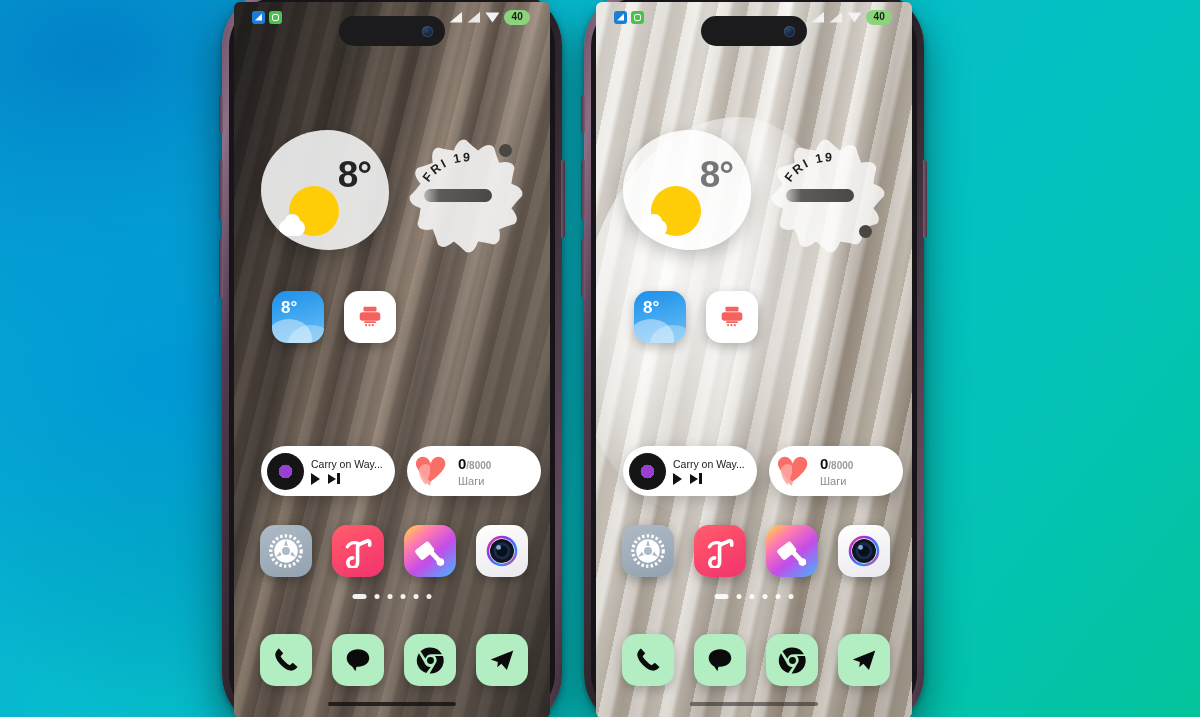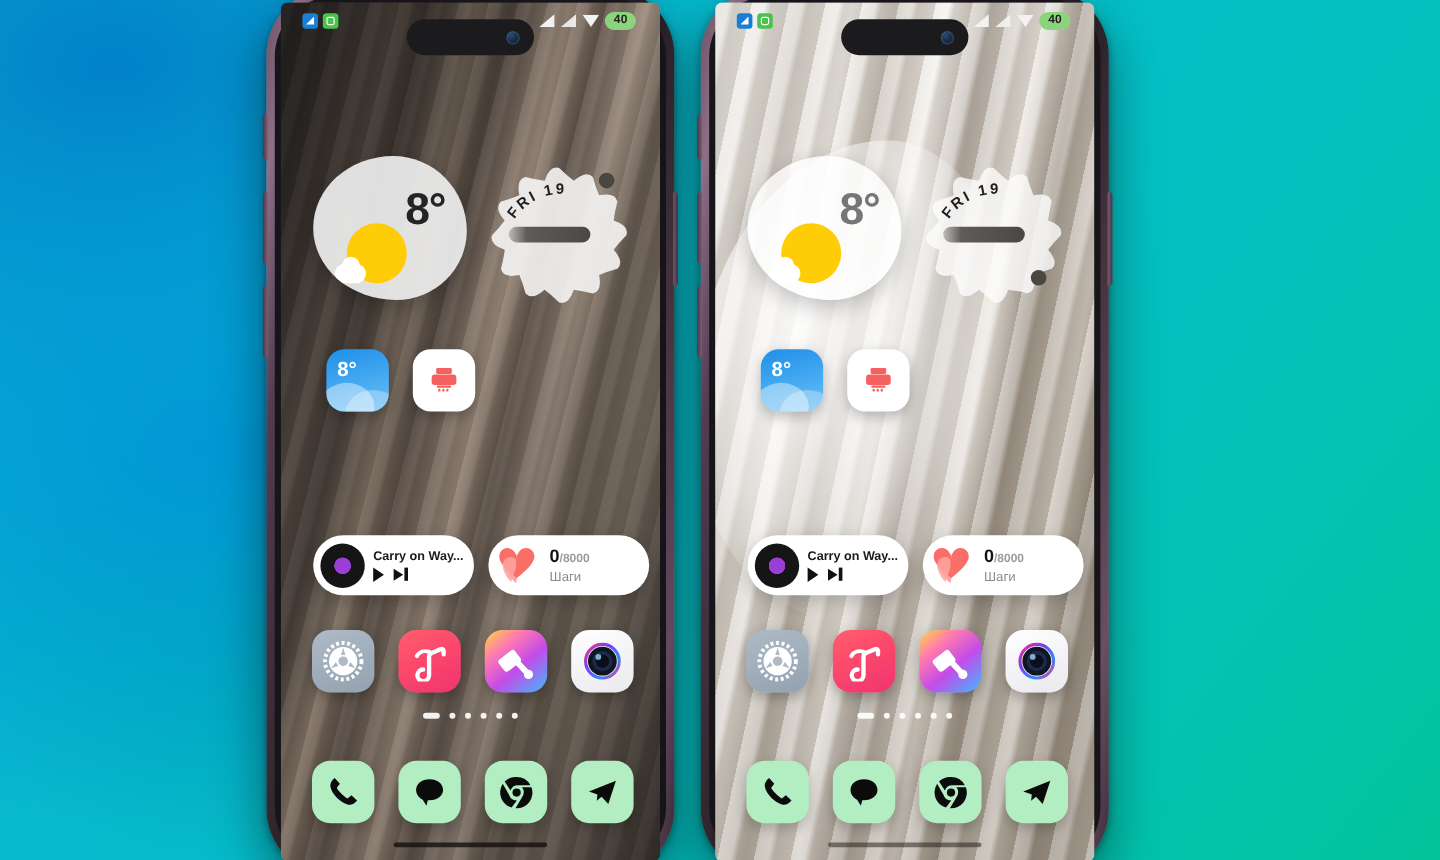--- a/index.html
+++ b/index.html
@@ -254,21 +254,21 @@
   }
   .w-music { left: 27px; width: 134px; padding-left: 6px; }
   .w-steps { left: 173px; width: 134px; padding-left: 9px; }
   .vinyl {
     width: 37px; height: 37px; border-radius: 50%;
     background: radial-gradient(circle at 50% 50%, #9a3fd6 0 26%, #141414 27%, #161616 100%);
     flex: 0 0 auto;
   }
   .music-txt { margin-left: 7px; }
   .music-title {
-    font-size: 10.5px; font-weight: 700; color: #1a1a1a;
+    font-size: 10.5px; font-weight: 400; color: #1a1a1a;
     white-space: nowrap; line-height: 13px;
   }
   .music-ctrls { display: flex; gap: 8px; margin-top: 2px; }
   .btn-play, .btn-next {
     cursor: pointer; display:flex; align-items:center;
   }
   .tri {
     width: 0; height: 0;
     border-left: 9px solid #111;
     border-top: 6px solid transparent;

